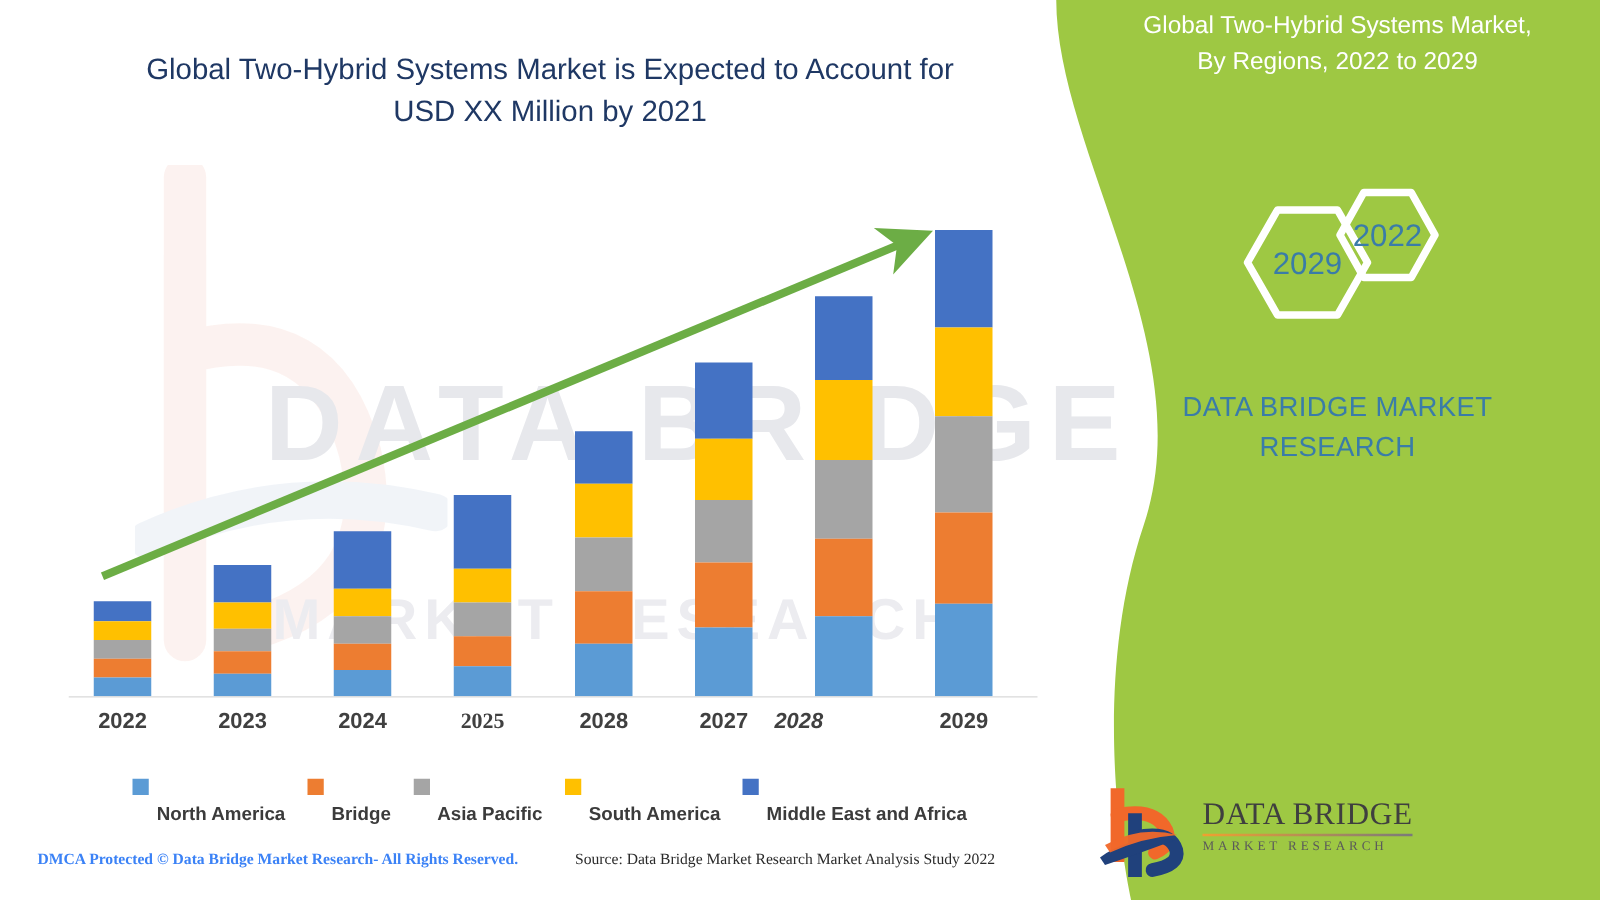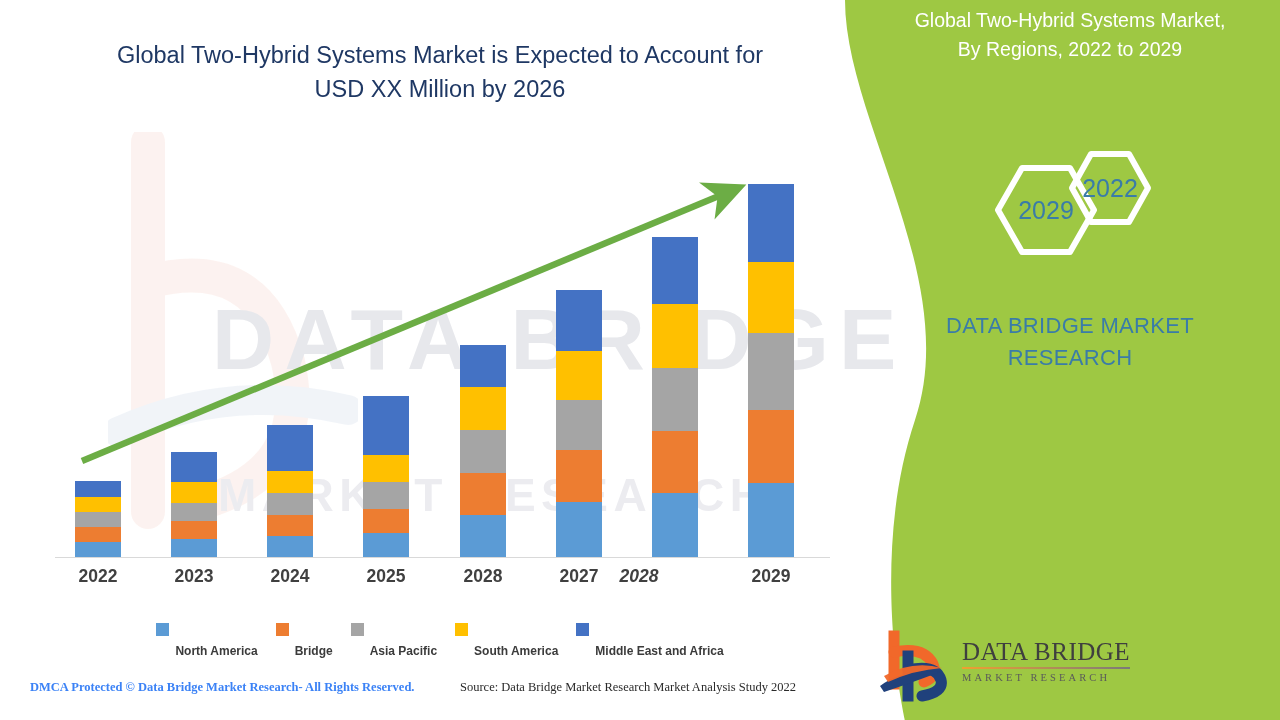--- a/index.html
+++ b/index.html
@@ -55,21 +55,21 @@
   
   .arrow-svg{position:absolute;left:0;top:0;width:880px;height:600px;z-index:5;pointer-events:none;}
 
   
   .legend{
     position:absolute;left:0;top:616px;width:880px;height:26px;
     display:flex;justify-content:center;align-items:center;z-index:4;
   }
   .legend-item{display:flex;align-items:center;margin:0 9px;}
   .legend-swatch{width:13px;height:13px;margin-right:6px;flex:none;}
-  .legend-label{font-size:12px;font-weight:700;color:#3b3b3b;white-space:nowrap;margin-top:44px;}
+  .legend-label{font-size:15px;font-weight:700;color:#3b3b3b;white-space:nowrap;margin-top:44px;}
 
   
   .footer{
     position:absolute;left:0;top:680px;width:880px;height:26px;z-index:4;
     font-family:"Liberation Serif",serif;
   }
   .footer-left{position:absolute;left:30px;top:0;font-size:12.5px;color:#3b82f6;white-space:nowrap;font-weight:bold;}
   .footer-right{position:absolute;left:460px;top:0;font-size:12.5px;color:#2a2a2a;white-space:nowrap;}
 
   
@@ -116,21 +116,21 @@
   </div>
 
   <svg class="green-panel" viewBox="0 0 1280 720" preserveAspectRatio="none">
     <path d="M1280 0 L1280 720 L905 720 C905 720 868 560 915 420 C962 280 845 120 845 0 Z" fill="#9ec843"></path>
   </svg>
 
   <div class="left-panel">
 
     <div class="chart-title">
       <span>Global Two-Hybrid Systems Market is Expected to Account for</span><br>
-      <span>USD XX Million by 2026</span>
+      <span>USD XX Million by 2021</span>
     </div>
 
     <div class="bars" id="bars">
         <div class="bar" style="left: 75px; top: 481px; height: 76px; bottom: auto;">
           <div class="seg" style="height: 16px; background: rgb(68, 114, 196);"></div>
           <div class="seg" style="height: 15px; background: rgb(255, 192, 0);"></div>
           <div class="seg" style="height: 15px; background: rgb(165, 165, 165);"></div>
           <div class="seg" style="height: 15px; background: rgb(237, 125, 49);"></div>
           <div class="seg" style="height: 15px; background: rgb(91, 155, 213);"></div>
         </div>
@@ -193,21 +193,21 @@
           <path d="M0,0.4 L6.6,3.5 L0,6.6 L1.8,3.5 Z" fill="#6cad45"></path>
         </marker>
       </defs>
       <line x1="82" y1="461" x2="726" y2="193" stroke="#6cad45" stroke-width="6.5" marker-end="url(#ah)"></line>
     </svg>
 
     <div class="xlabels" id="xlabels">
         <div class="xlabel" style="left: 53px;">2022</div>
         <div class="xlabel" style="left: 149px;">2023</div>
         <div class="xlabel" style="left: 245px;">2024</div>
-        <div class="xlabel" style="left: 341px;">2025</div>
+        <div class="xlabel" style="left: 341px; font-family: Liberation Serif, serif;">2025</div>
         <div class="xlabel" style="left: 438px;">2028</div>
         <div class="xlabel" style="left: 534px;">2027</div>
         <div class="xlabel" style="left: 594px; font-style: italic;">2028</div>
         <div class="xlabel" style="left: 726px;">2029</div>
       </div>
 
     <div class="legend" id="legend">
         <div class="legend-item">
           <span class="legend-swatch" style="background: rgb(91, 155, 213);"></span>
           <span class="legend-label">North America</span>

